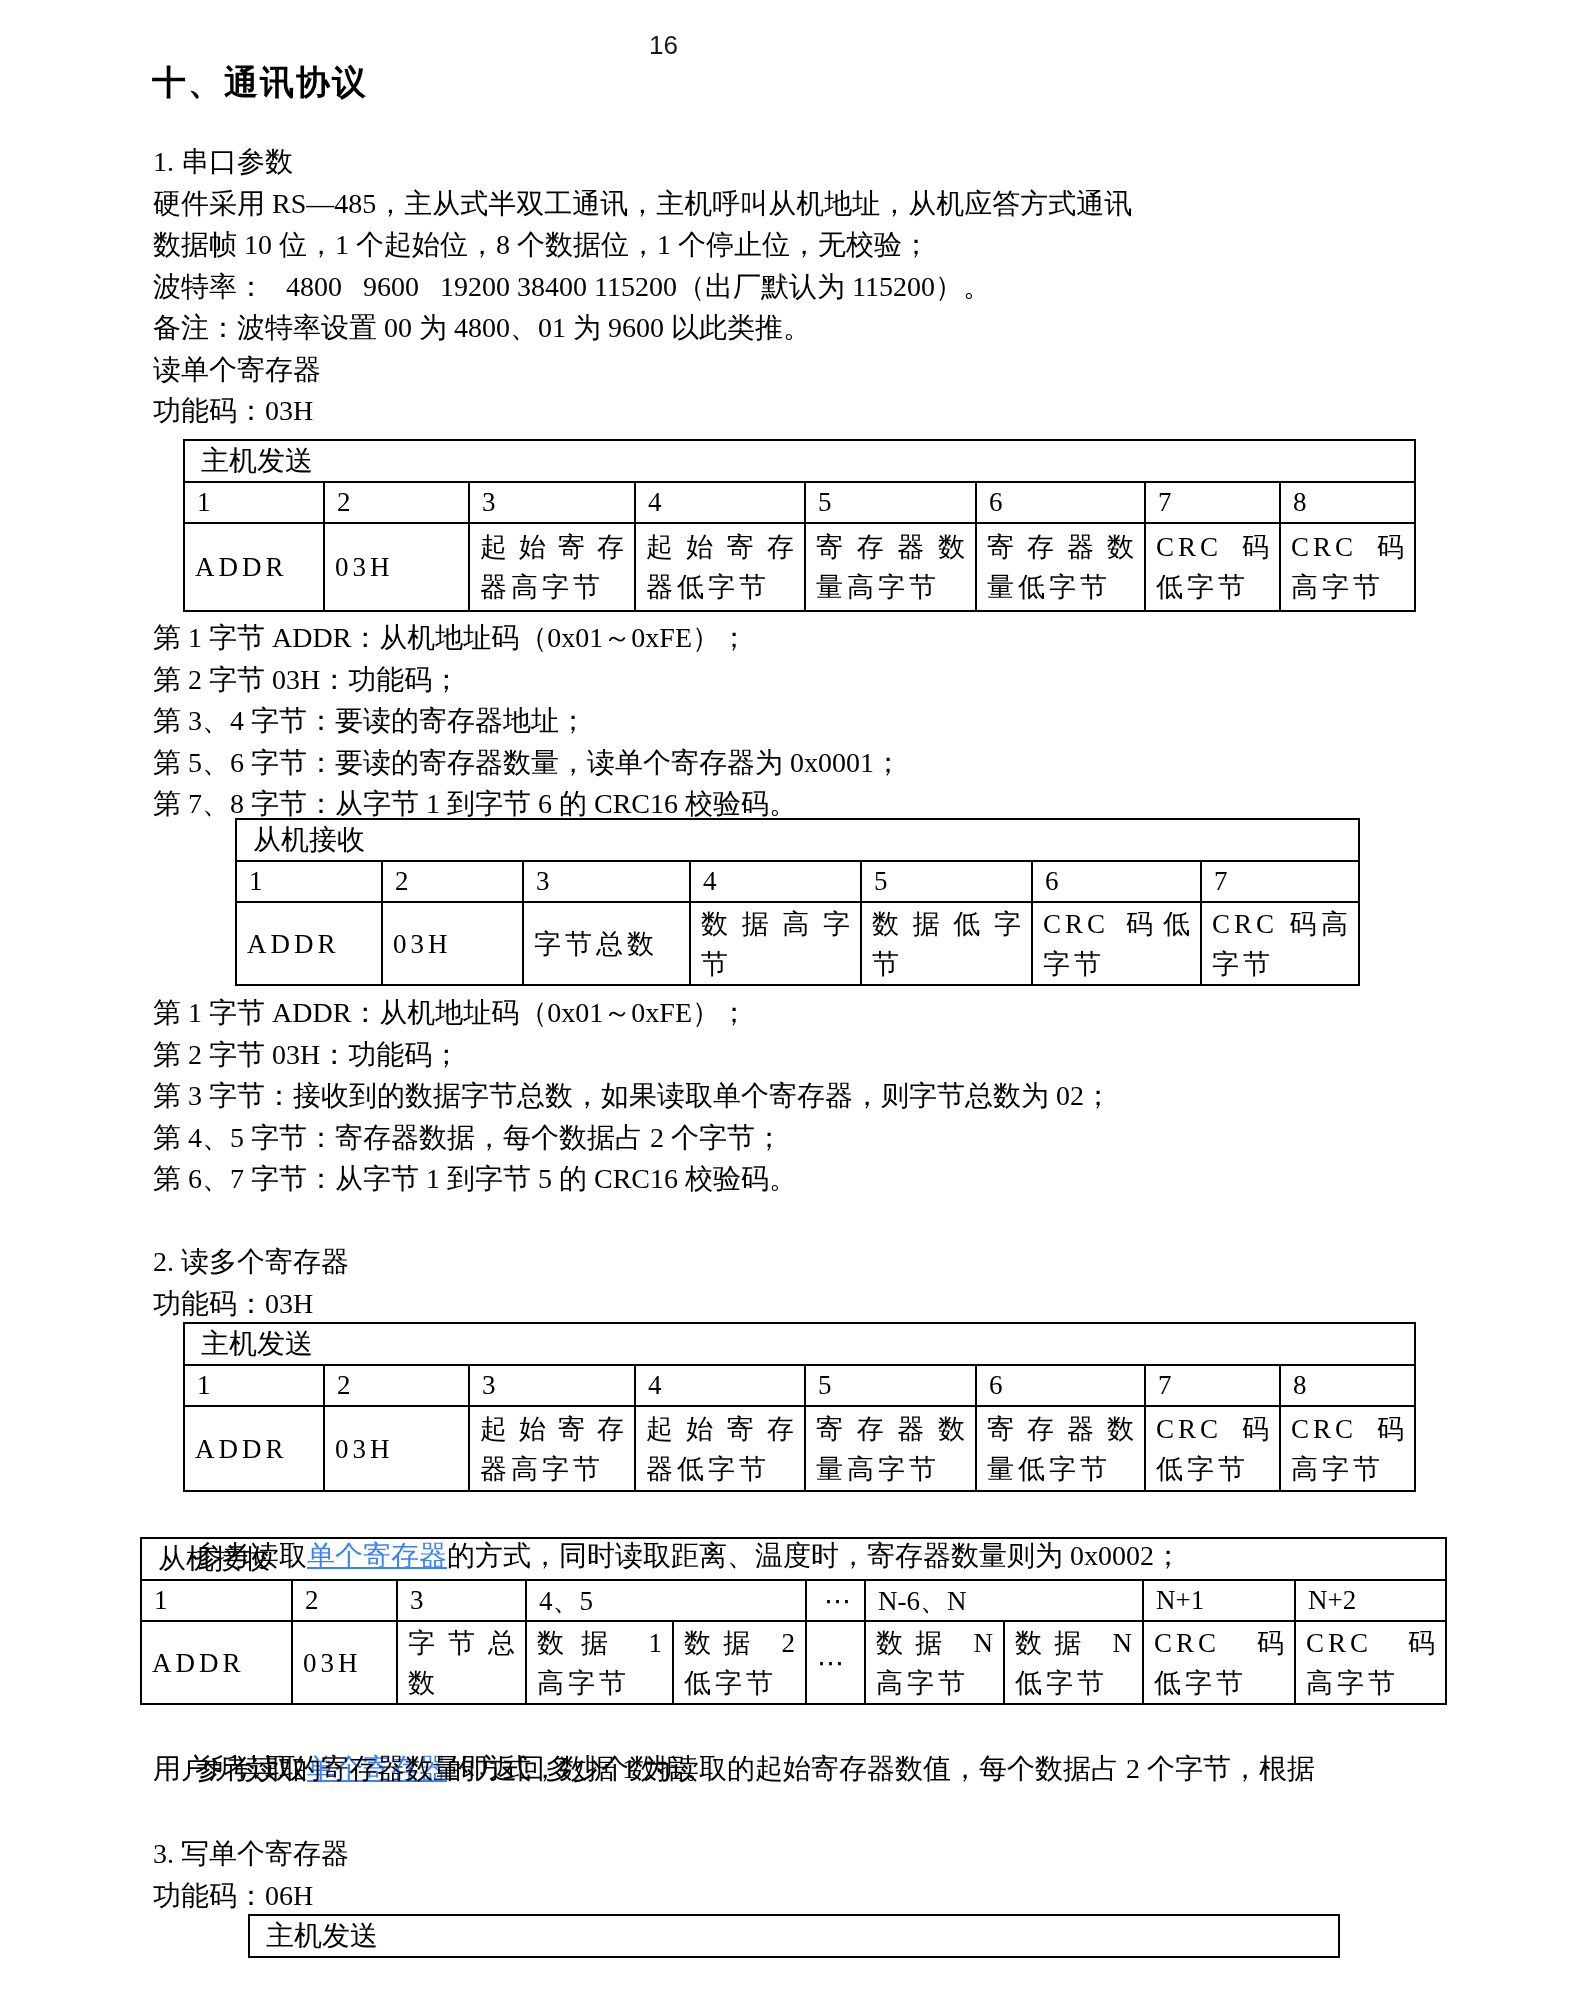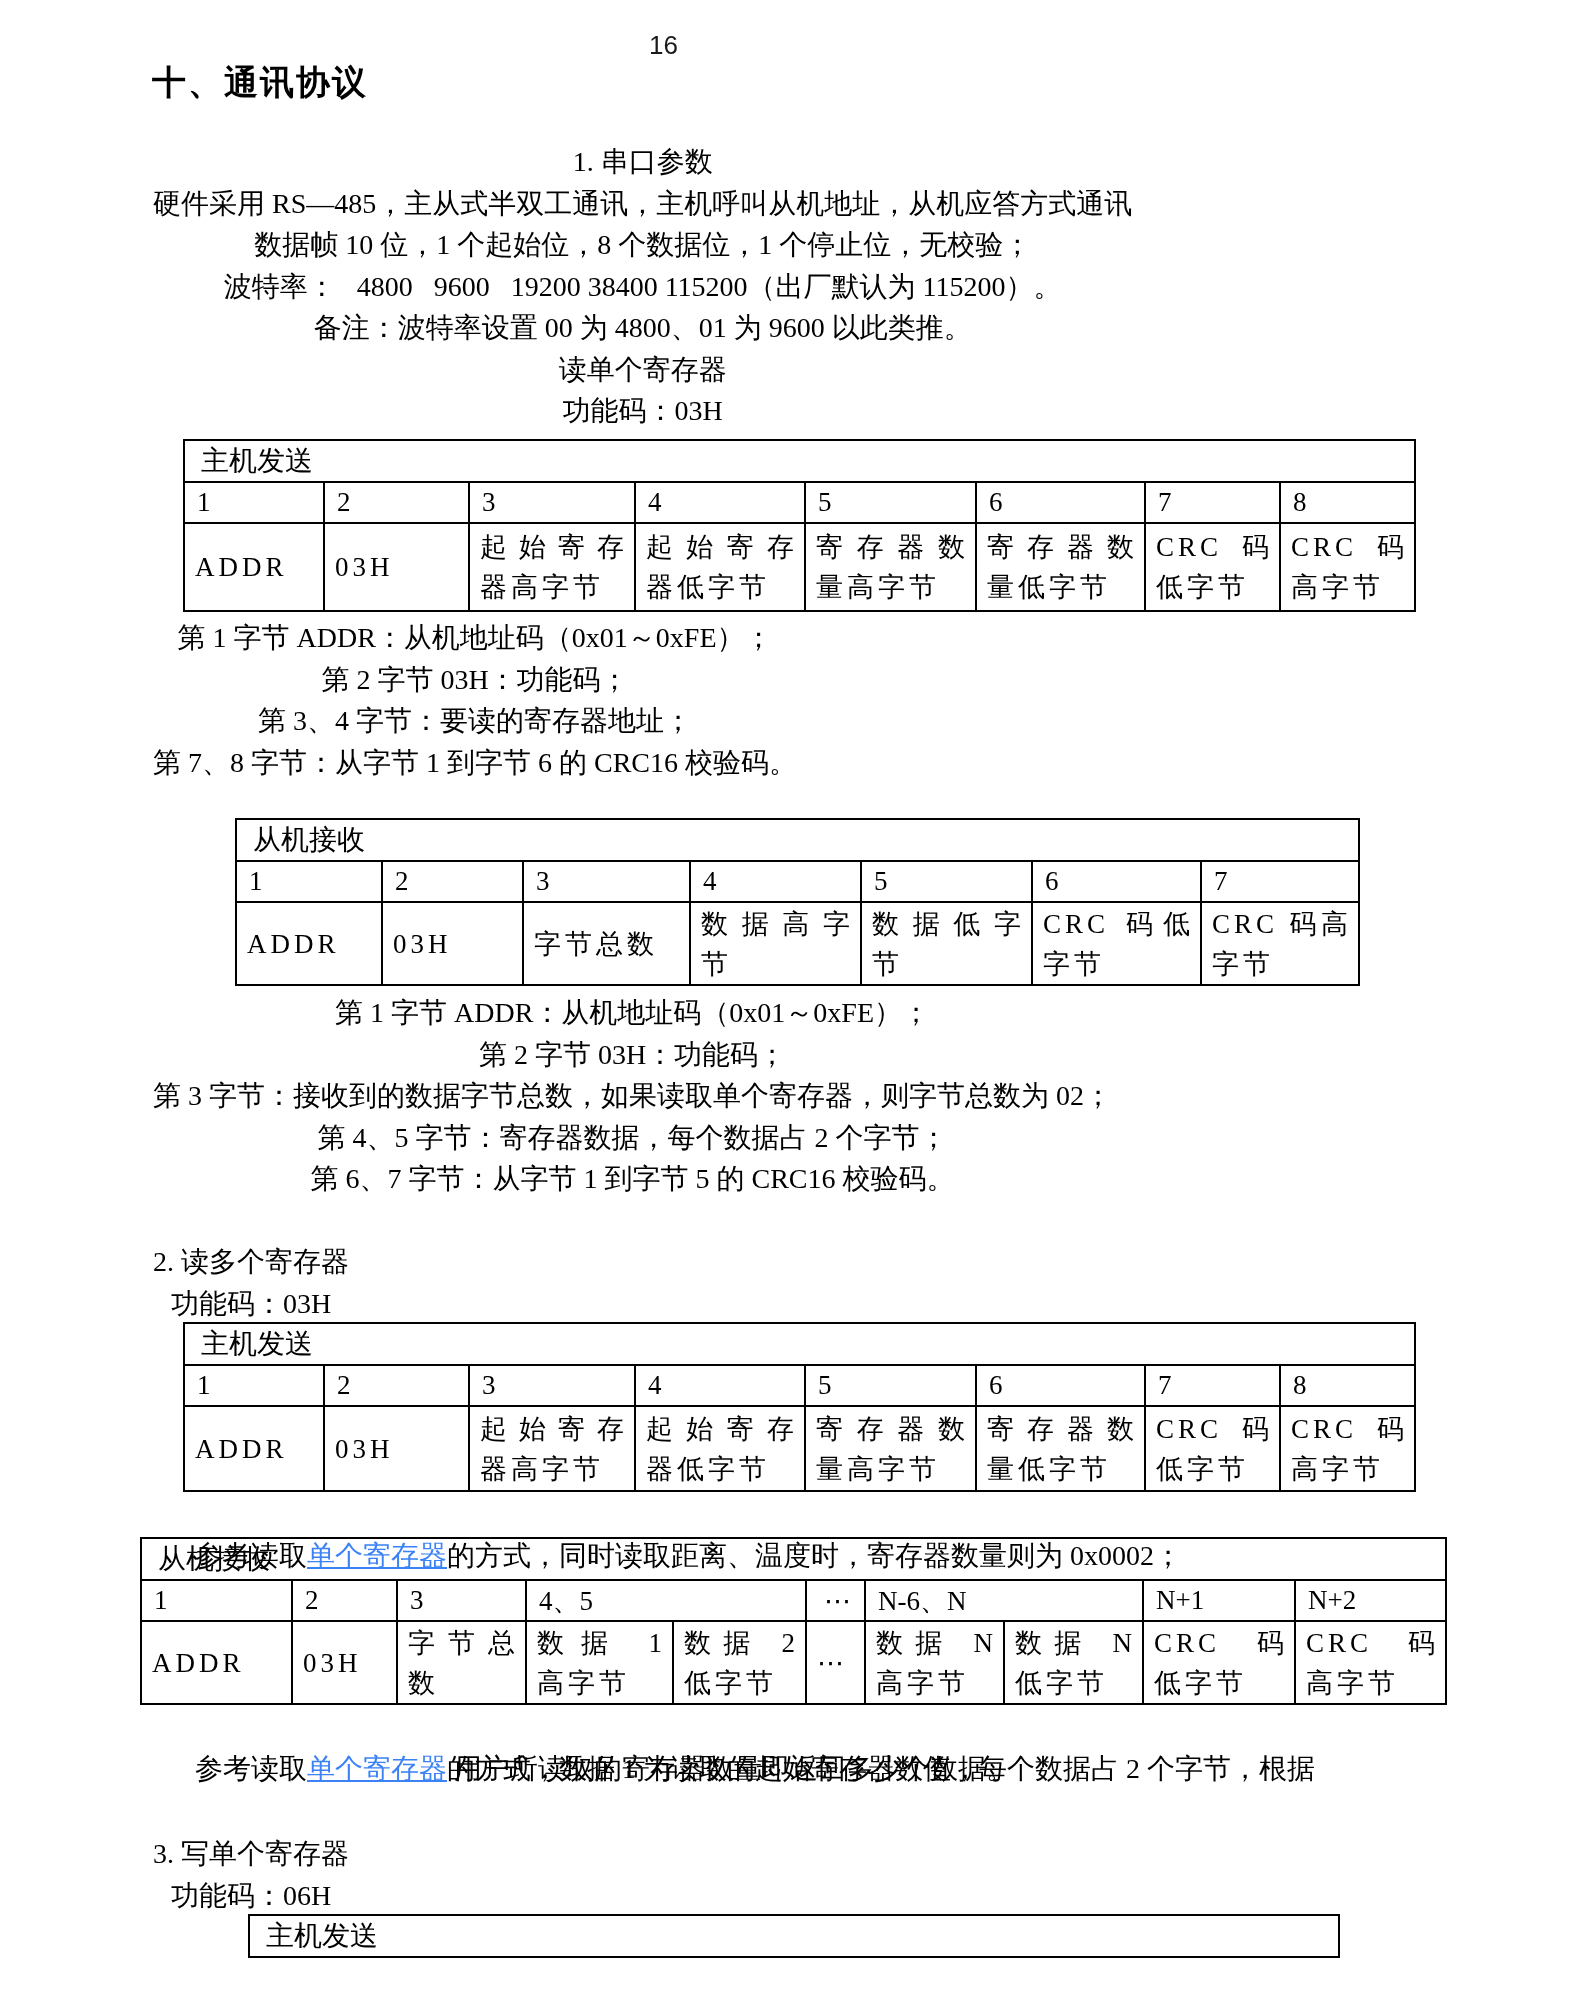--- a/index.html
+++ b/index.html
@@ -14,21 +14,21 @@
   .pageno{
     position:absolute;left:0;top:30px;width:1327px;
     text-align:center;font-family:"Liberation Sans","DejaVu Sans",sans-serif;
     font-size:26px;color:#1a1a1a;
   }
   .h1{
     position:absolute;left:152px;top:60px;
     font-size:34px;font-weight:bold;letter-spacing:2px;
   }
   .tblock{position:absolute;left:153px;font-size:28px;}
-  .tblock .line{height:41.5px;line-height:41.5px;white-space:pre;text-align:center;}
+  .tblock .line{height:41.5px;line-height:41.5px;white-space:pre;}
   .doc-link{color:#3b82f6;text-decoration:underline;cursor:pointer;font-family:Liberation Serif, serif;}
   table.t{
     position:absolute;border-collapse:collapse;table-layout:fixed;
     font-size:27px;color:#000;padding-left:12px;
   }
   table.t td{
     border:2px solid #000;
     vertical-align:middle;
     overflow:hidden;
     padding:0 8px 0 12px;
@@ -97,20 +97,21 @@
       <td>CRC 码低字节</td>
       <td>CRC 码高字节</td>
     </tr>
   </tbody>
     </table>
 
   <div class="tblock" style="top:617px;">
     <div class="line">第 1 字节 ADDR：从机地址码（0x01～0xFE）；</div>
     <div class="line">第 2 字节 03H：功能码；</div>
     <div class="line">第 3、4 字节：要读的寄存器地址；</div>
+    <div class="line">第 5、6 字节：要读的寄存器数量，读单个寄存器为 0x0001；</div>
     <div class="line">第 7、8 字节：从字节 1 到字节 6 的 CRC16 校验码。</div>
   </div>
 
   <table class="t" style="left:235px;top:818px;width:1123px;">
     <colgroup>
       <col style="width:146px">
         <col style="width:141px">
         <col style="width:167px">
         <col style="width:171px">
       <col style="width:171px">

